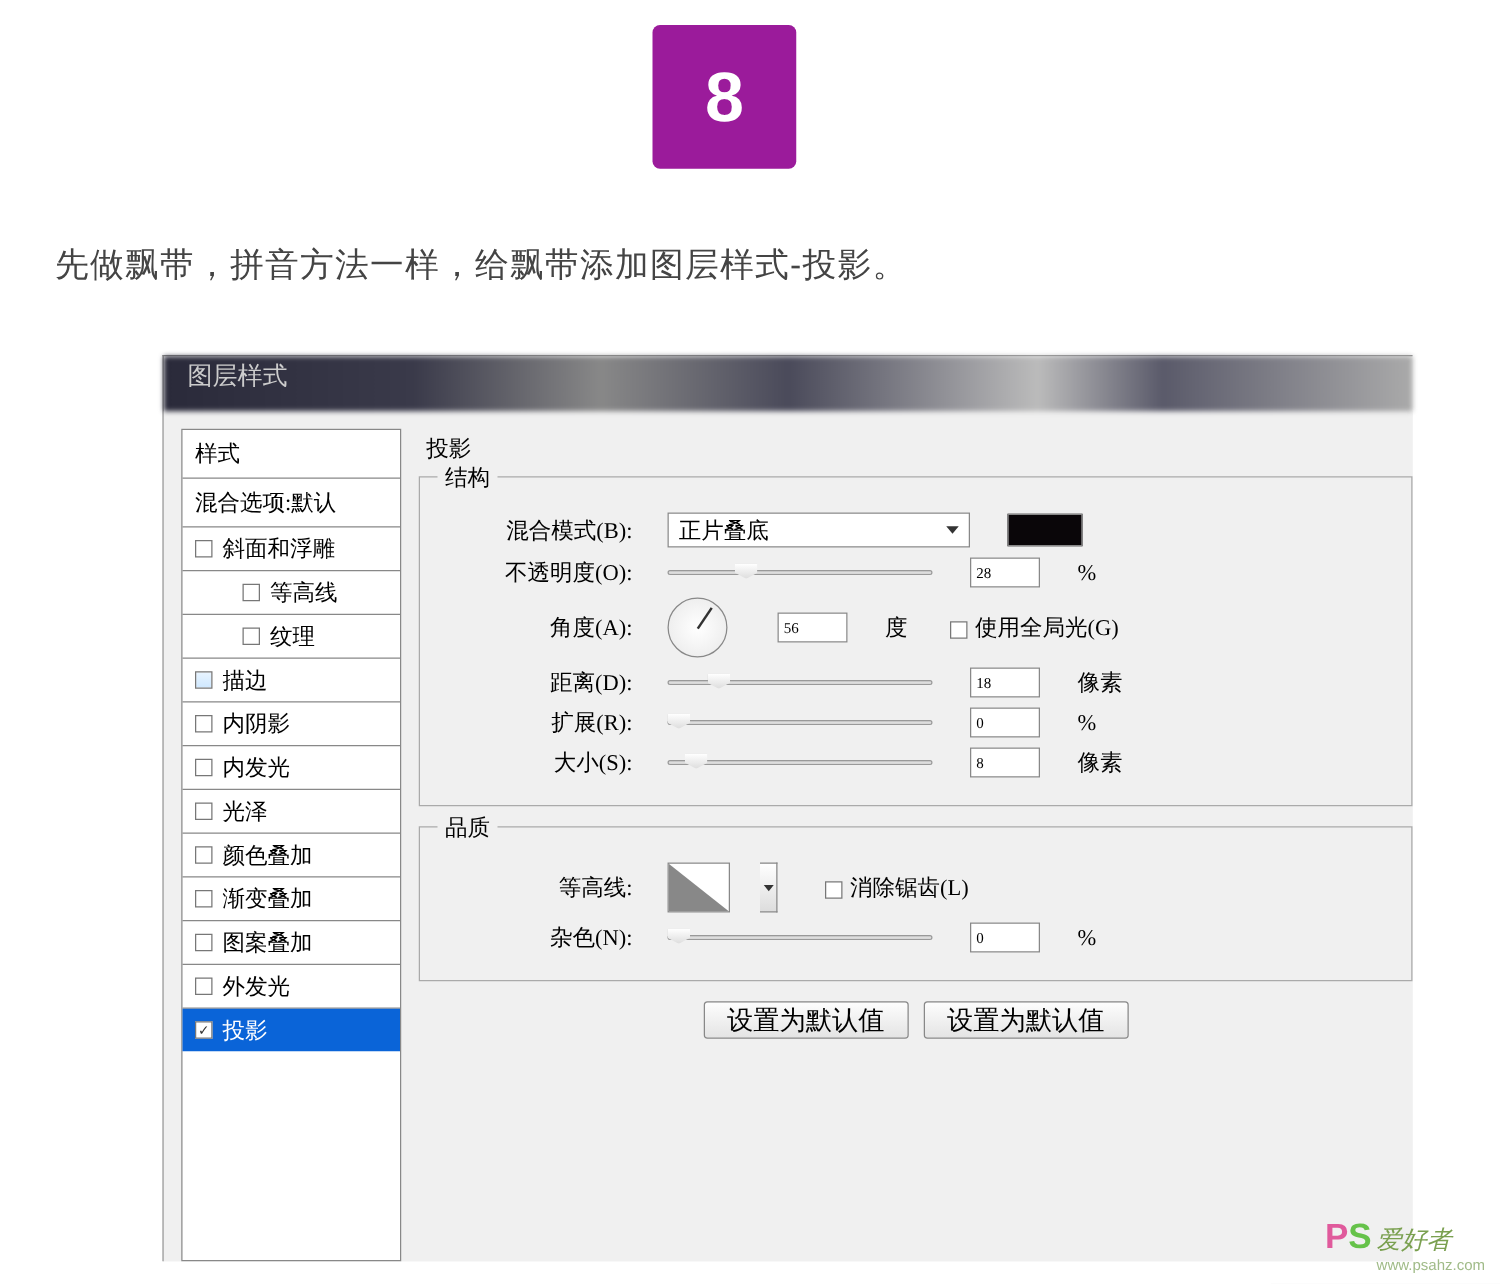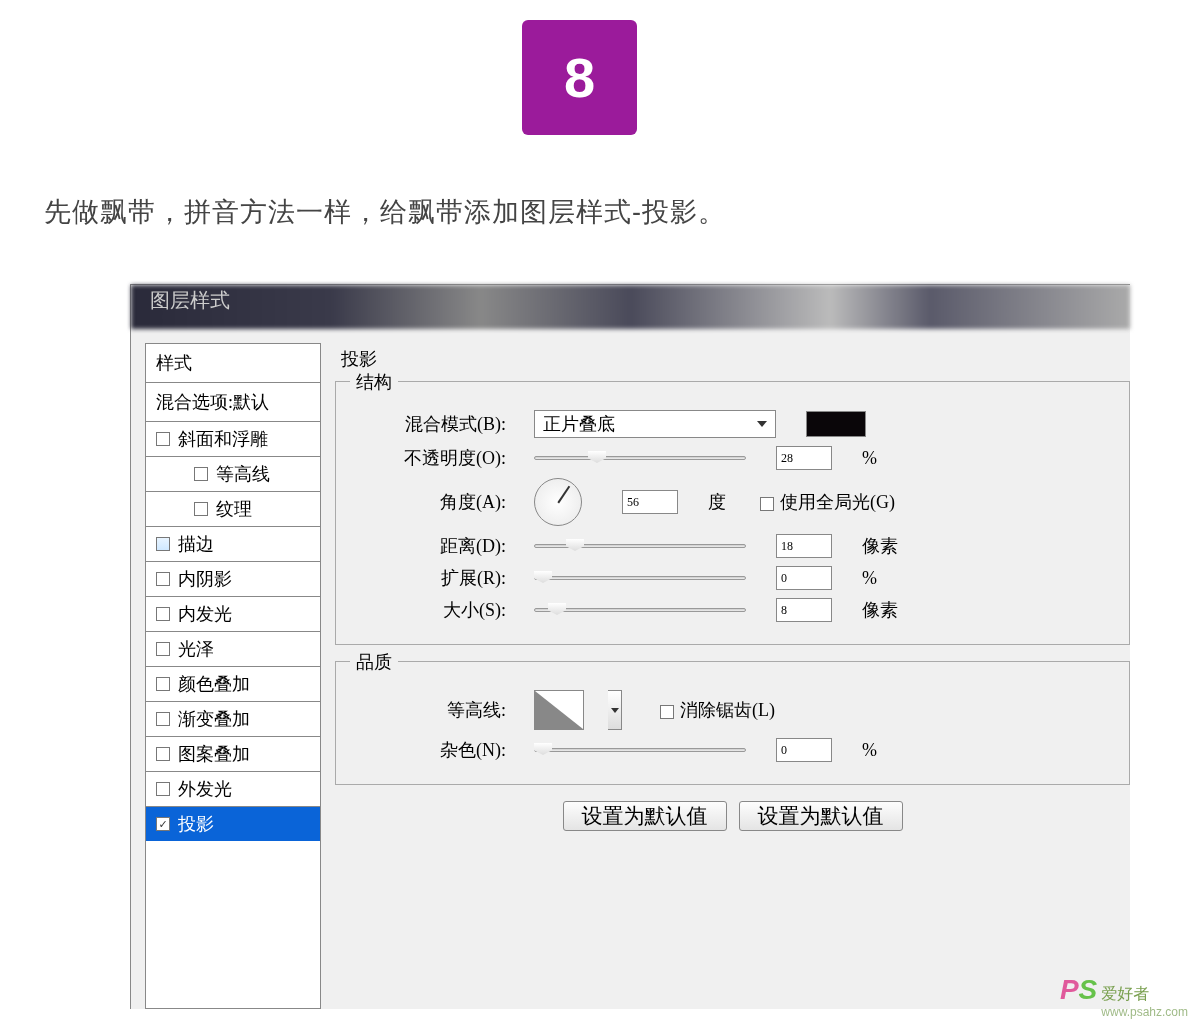--- a/index.html
+++ b/index.html
@@ -55,24 +55,24 @@
   
   .contour-box { width: 50px; height: 40px; border: 1px solid #888; background: #fff; position: relative; display: inline-block; vertical-align: middle; margin-right: 4px; }
   .contour-box .diag { position: absolute; left: 0; top: 0; width: 0; height: 0; border-bottom: 38px solid #888; border-right: 48px solid transparent; }
   .contour-dd { width: 14px; height: 40px; border: 1px solid #888; border-left: none; background: linear-gradient(#fff,#ddd); display: inline-flex; align-items: center; justify-content: center; vertical-align: middle; }
   .contour-dd .caret { width: 0; height: 0; border-left: 4px solid transparent; border-right: 4px solid transparent; border-top: 5px solid #333; }
   
   .button-row { margin-top: 40px; display: flex; justify-content: center; gap: 12px; }
   .btn { height: 30px; padding: 0 18px; border: 1px solid #888; background: linear-gradient(#fdfdfd, #e4e4e4); font-size: 21px; font-family: SimSun; border-radius: 3px; display: inline-flex; align-items: center; }
   
   .watermark { position: absolute; right: 12px; bottom: 8px; font-size: 14px; color: #5a8; display: flex; align-items: baseline; gap: 4px; }
-  .watermark .ps { font-size: 28px; font-weight: bold; font-style: italic; }
+  .watermark .ps { font-size: 28px; font-weight: bold; }
   .watermark .ps .p { color: #e05a9c; }
   .watermark .ps .s { color: #66c24a; }
-  .watermark .cn { color: #7aa050; font-size: 16px; }
+  .watermark .cn { color: #7aa050; font-size: 20px; font-style: italic; }
   .watermark .url { color: #a0bb88; font-size: 12px; }
 </style>
 </head>
 <body>
 
 <div class="step-badge">8</div>
 
 <div class="instruction">先做飘带，拼音方法一样，给飘带添加图层样式-投影。</div>
 
 <div class="titlebar-text">图层样式</div>

